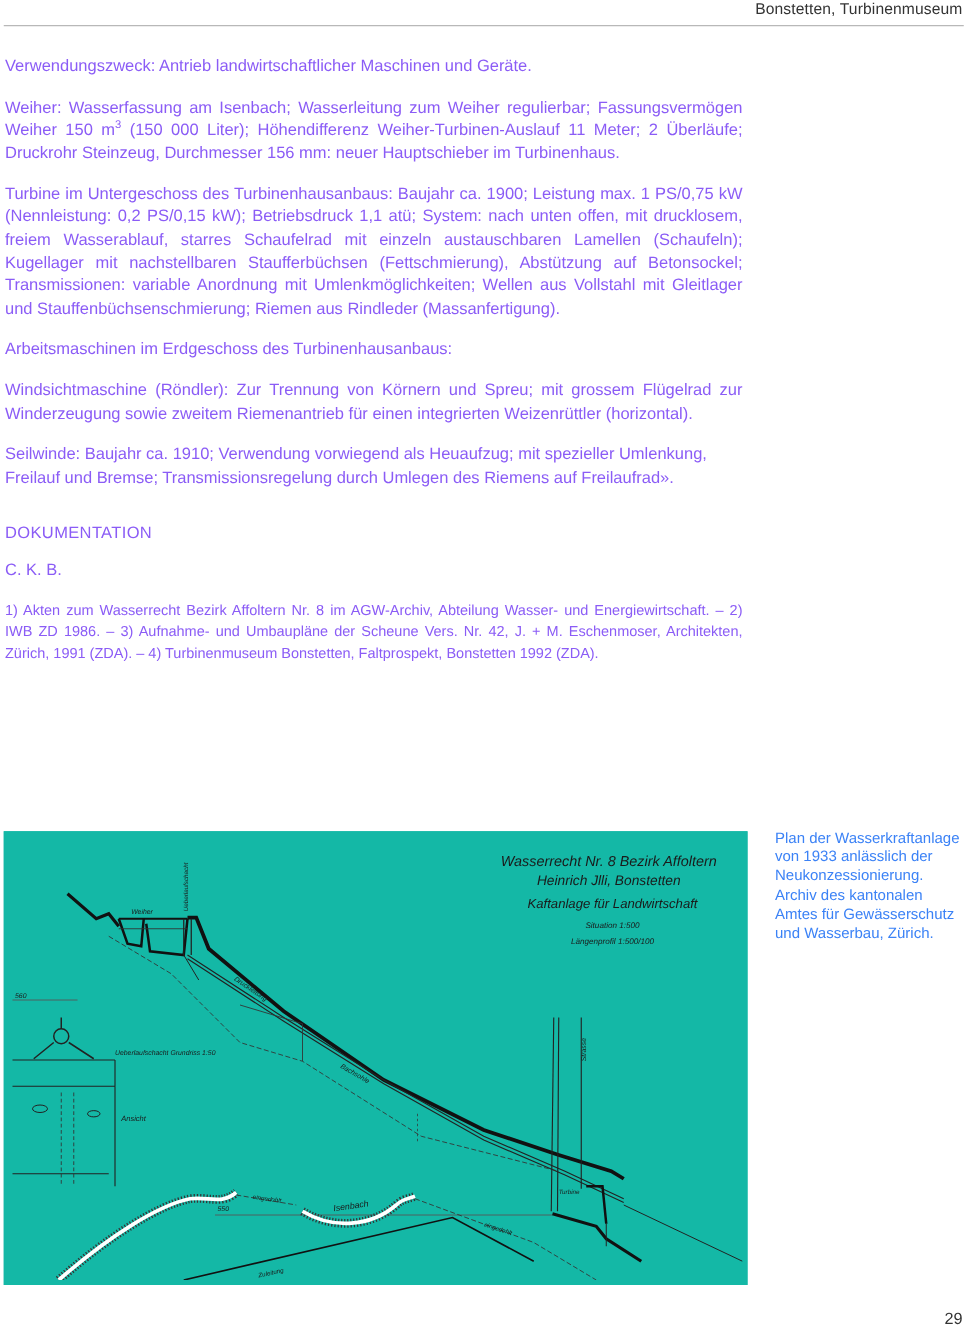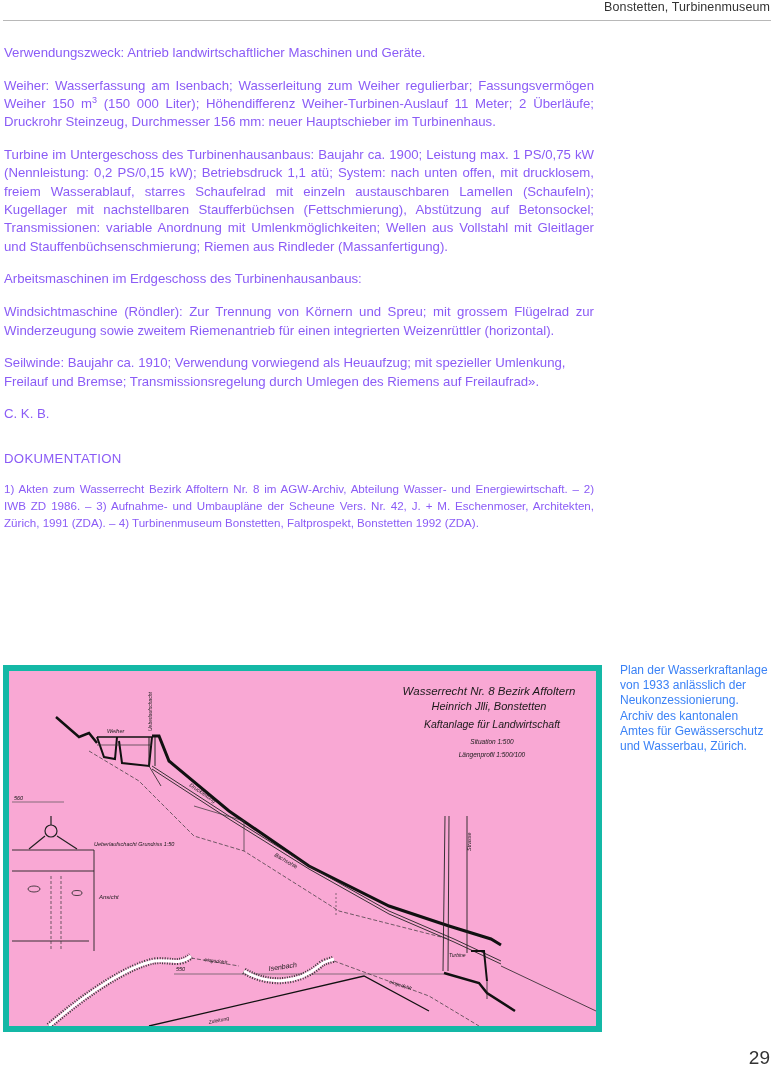--- a/index.html
+++ b/index.html
@@ -19,49 +19,49 @@
     position: absolute; left: 4px; top: 44px; width: 590px;
     font-size: 13.2px; line-height: 18.3px; color: #8b5cf6;
   }
   .body-text p { margin: 0 0 14.5px 0; text-align: justify; }
   .body-text p.nojust { text-align: left; }
   .body-text sup { font-size: 9px; line-height: 0; }
   .doc-heading { margin: 26px 0 12px 0 !important; letter-spacing: 0.3px; }
   .doc-refs { font-size: 11.6px; line-height: 17px; margin: 0 0 6px 0 !important; text-align: center; }
   .figure {
     position: absolute; left: 3px; top: 665px; width: 587px; height: 355px;
-    border: 6px solid #14b8a6; background: #f9a8d4;
+    border: 4px solid #14b8a6; background: #14b8a6;
   }
   .figure svg { display: block; width: 100%; height: 100%; }
   .caption {
     position: absolute; left: 620px; top: 663px; width: 150px;
     font-size: 12px; line-height: 15.2px; color: #3b82f6;
   }
   .page-number {
     position: absolute; right: 4px; top: 1047px;
-    font-size: 19px; color: #333;
+    font-size: 13px; color: #333;
   }
   .plan-title { font-family: "Liberation Sans", sans-serif; font-style: italic; fill: #1a1a1a; }
   .plan-label { font-family: "Liberation Sans", sans-serif; font-style: italic; fill: #1a1a1a; }
 </style>
 </head>
 <body>
 
 <div class="running-head">Bonstetten, Turbinenmuseum</div>
 <div class="head-rule"></div>
 
 <div class="body-text">
   <p class="nojust">Verwendungszweck: Antrieb landwirtschaftlicher Maschinen und Geräte.</p>
   <p><span>Weiher: Wasserfassung am Isenbach; Wasserleitung zum Weiher regulierbar; Fassungsvermögen Weiher 150 m</span><sup>3</sup><span> (150 000 Liter); Höhendifferenz Weiher-Turbinen-Auslauf 11 Meter; 2 Überläufe; Druckrohr Steinzeug, Durchmesser 156 mm: neuer Hauptschieber im Turbinenhaus.</span></p>
   <p>Turbine im Untergeschoss des Turbinenhausanbaus: Baujahr ca. 1900; Leistung max. 1 PS/0,75 kW (Nennleistung: 0,2 PS/0,15 kW); Betriebsdruck 1,1 atü; System: nach unten offen, mit drucklosem, freiem Wasserablauf, starres Schaufelrad mit einzeln austauschbaren Lamellen (Schaufeln); Kugellager mit nachstellbaren Staufferbüchsen (Fettschmierung), Abstützung auf Betonsockel; Transmissionen: variable Anordnung mit Umlenkmöglichkeiten; Wellen aus Vollstahl mit Gleitlager und Stauffenbüchsenschmierung; Riemen aus Rindleder (Massanfertigung).</p>
   <p class="nojust">Arbeitsmaschinen im Erdgeschoss des Turbinenhausanbaus:</p>
   <p>Windsichtmaschine (Röndler): Zur Trennung von Körnern und Spreu; mit grossem Flügelrad zur Winderzeugung sowie zweitem Riemenantrieb für einen integrierten Weizenrüttler (horizontal).</p>
   <p class="nojust">Seilwinde: Baujahr ca. 1910; Verwendung vorwiegend als Heuaufzug; mit spezieller Umlenkung, Freilauf und Bremse; Transmissionsregelung durch Umlegen des Riemens auf Freilaufrad».</p>
+  <p class="nojust doc-heading">DOKUMENTATION</p>
   <p class="nojust">C. K. B.</p>
-  <p class="nojust doc-heading">DOKUMENTATION</p>
   <p class="doc-refs">1) Akten zum Wasserrecht Bezirk Affoltern Nr. 8 im AGW-Archiv, Abteilung Wasser- und Energiewirtschaft. – 2) IWB ZD 1986. – 3) Aufnahme- und Umbaupläne der Scheune Vers. Nr. 42, J. + M. Eschenmoser, Architekten, Zürich, 1991 (ZDA). – 4) Turbinenmuseum Bonstetten, Faltprospekt, Bonstetten 1992 (ZDA).</p>
 </div>
 
 <div class="figure">
   <svg viewBox="0 0 587 355" xmlns="http://www.w3.org/2000/svg">
 
     <text class="plan-title" x="480" y="24" font-size="11.5" text-anchor="middle">Wasserrecht Nr. 8 Bezirk Affoltern</text>
     <text class="plan-title" x="480" y="39" font-size="11" text-anchor="middle">Heinrich Jlli, Bonstetten</text>
     <text class="plan-title" x="483" y="57" font-size="10.5" text-anchor="middle">Kaftanlage für Landwirtschaft</text>
     <text class="plan-title" x="483" y="73" font-size="6.5" text-anchor="middle">Situation 1:500</text>

